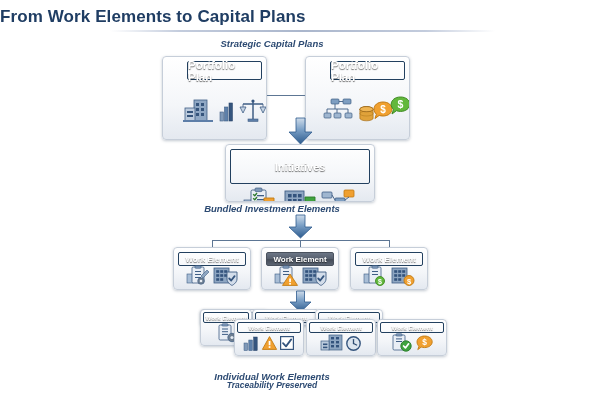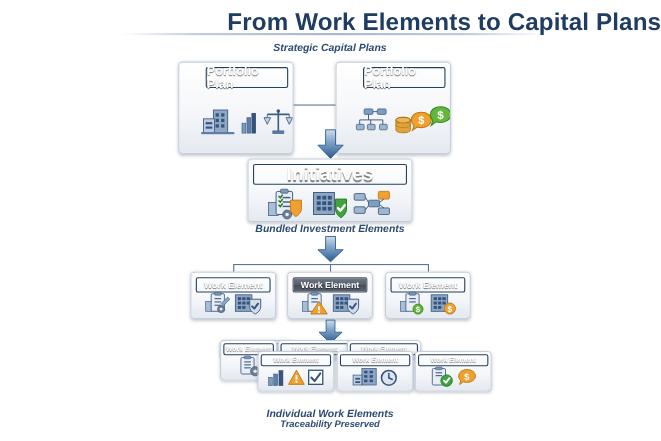--- a/index.html
+++ b/index.html
@@ -8,37 +8,37 @@
     background:#ffffff;
     font-family:"Liberation Sans", sans-serif;
     overflow:hidden;
     position:relative;
   }
   #stage{position:relative;width:601px;height:401px;}
 
   
   .title{
     position:absolute;left:0;top:7px;width:601px;
-    text-align:right;
-    font-size:22px;font-weight:bold;
+    text-align:left;
+    font-size:17px;font-weight:bold;
     color:#1f3d63;
     letter-spacing:.1px;
   }
   .title-rule{
     position:absolute;left:110px;top:30px;width:385px;height:2px;
     background:linear-gradient(to right,rgba(200,210,225,0),#c3ccdd 18%,#aab6cc 50%,#c3ccdd 82%,rgba(200,210,225,0));
   }
 
   
   .cap{
     position:absolute;text-align:center;
     font-style:italic;font-weight:bold;
     color:#2c4a72;
     font-size:9.5px;
-    width:544px;left:0;margin-left:28px;
+    width:544px;left:0;
   }
   .cap.small{font-size:8.5px;}
 
   
   .card{
     position:absolute;
     background:linear-gradient(to bottom,#ffffff 0%,#f4f6f9 58%,#e4e9f0 100%);
     border:1px solid #c6ced9;
     border-radius:4px;
     box-shadow:0 1px 3px rgba(40,60,90,.28);
@@ -66,21 +66,21 @@
     gap:7px;
     height:calc(100% - 21px);
   }
 
   
   .pf{width:105px;height:84px;padding-left:20px;}
   .pf .hdr{height:19px;font-size:11.5px;}
 
   
   .init{width:150px;height:58px;}
-  .init .hdr{height:19px;font-size:17px;}
+  .init .hdr{height:35px;font-size:11px;}
 
   
   .we{width:78px;height:43px;}
   .we .hdr{height:14px;font-size:8px;}
   .we .body{gap:5px;}
 
   
   .wes{width:68px;height:17px;}
   .wes .hdr{height:11px;font-size:6.2px;margin:2px 2px 0 2px;}
   .wesb{width:70px;height:37px;}

